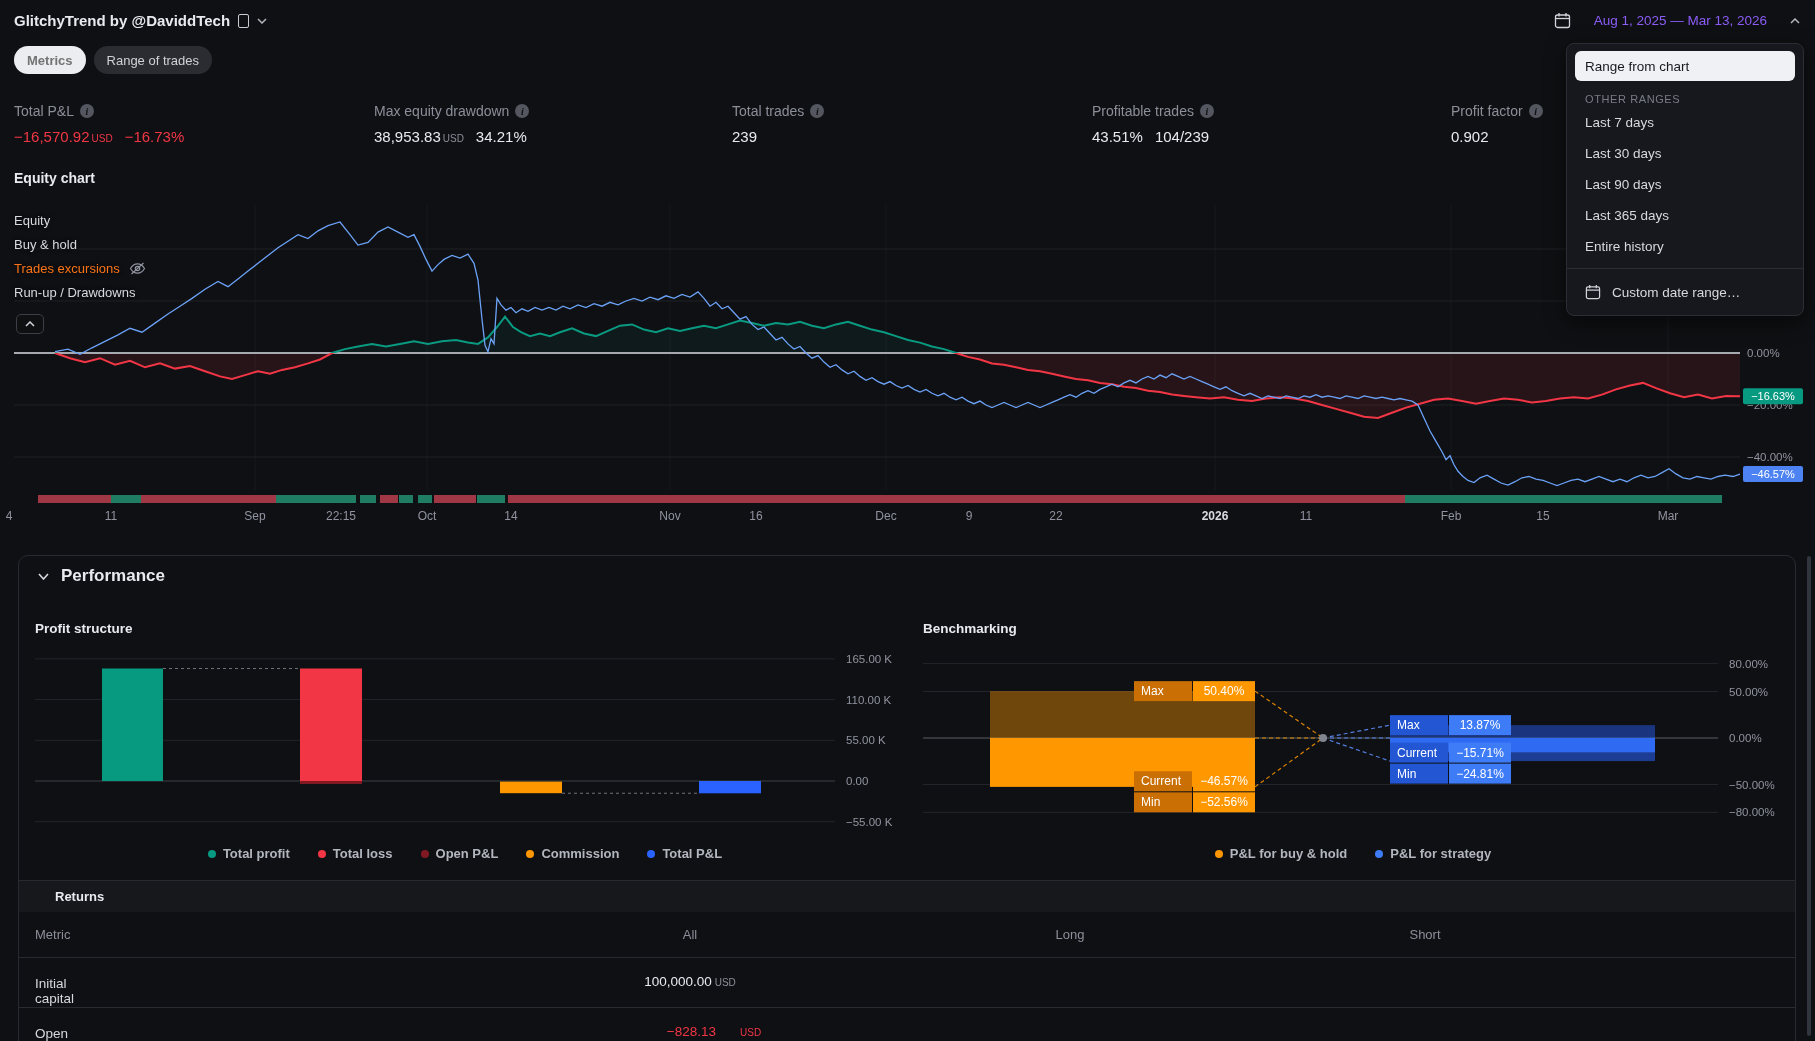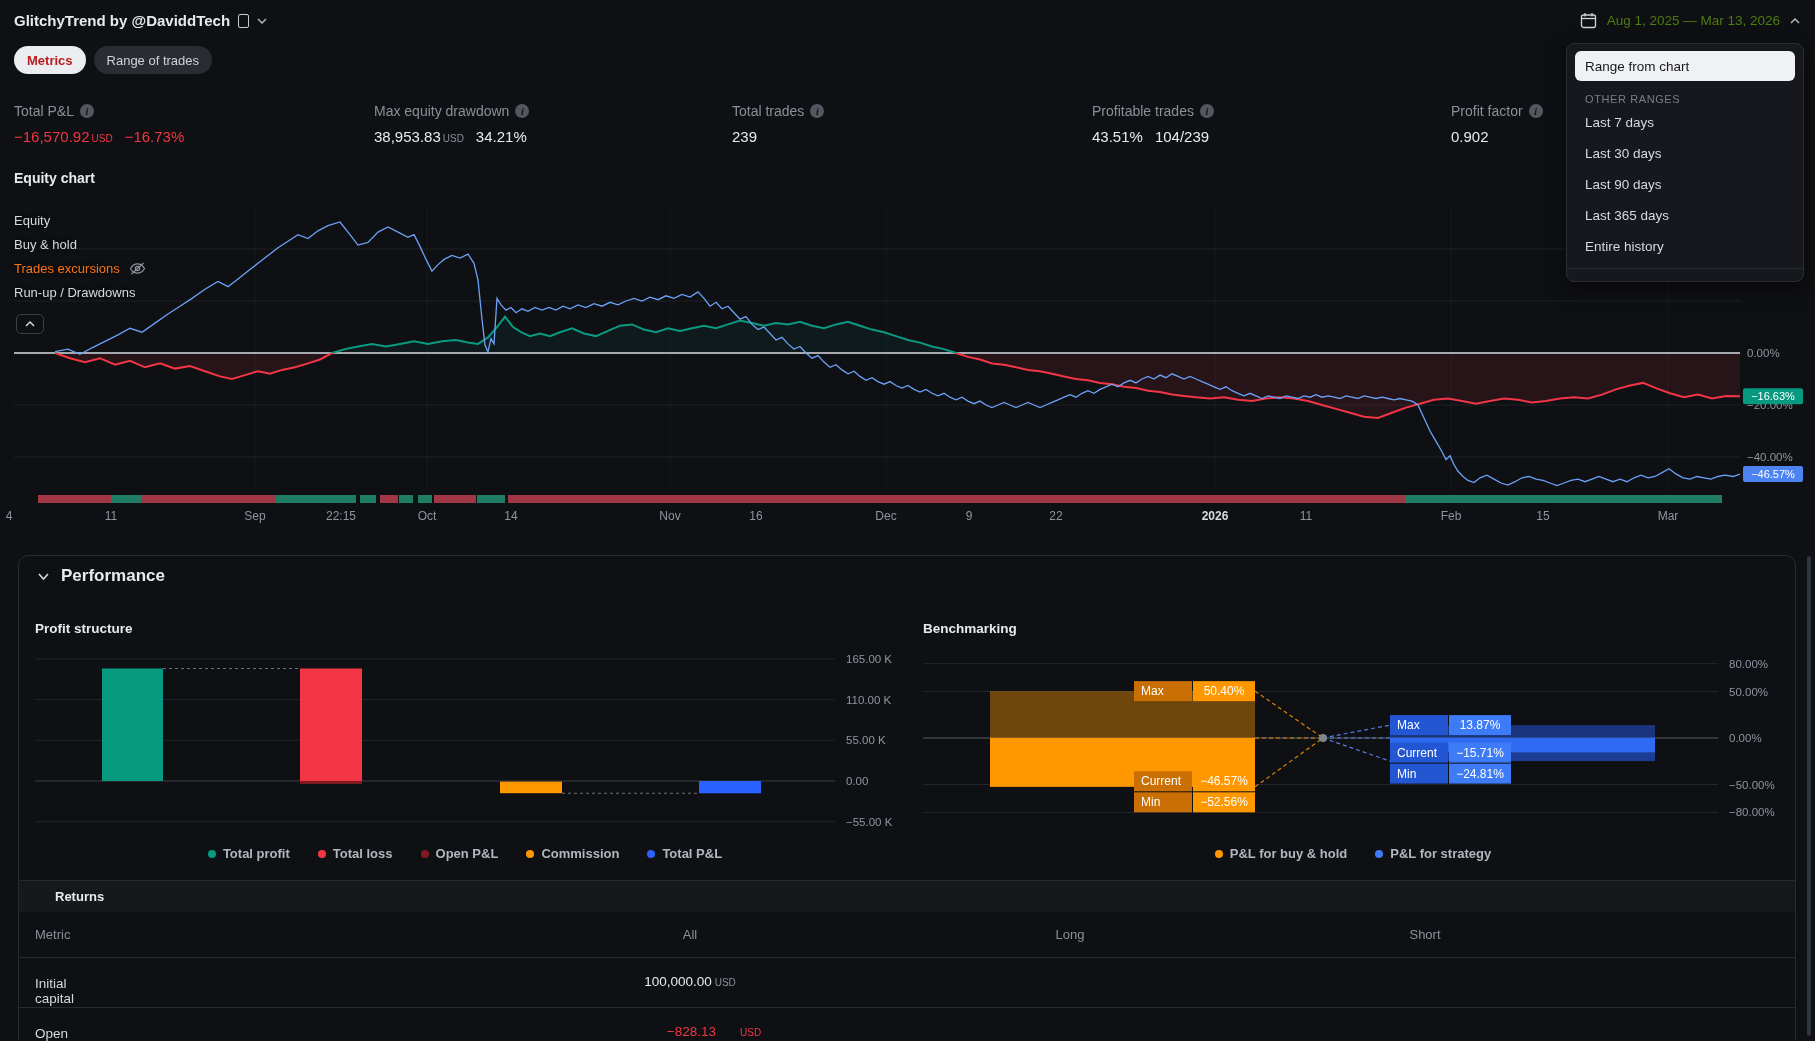--- a/index.html
+++ b/index.html
@@ -13,21 +13,21 @@
   .neg { color:#f23645; }
 
   
   #page-title { left:14px; top:12px; font-size:15px; font-weight:bold; color:#e8eaf0; display:flex; align-items:center; gap:8px; }
   .tofu { display:inline-block; width:11px; height:14px; border:1.4px solid #c9ccd3; border-radius:2px; }
   .chev { display:inline-block; }
 
   
   #tabs { left:14px; top:46px; display:flex; gap:8px; }
   .tab { height:28px; border-radius:14px; padding:0 13px; font-size:13px; display:flex; align-items:center; cursor:pointer; }
-  .tab.active { background:#ebedf0; color:#b91c1c; font-weight:bold; }
+  .tab.active { background:#ebedf0; color:#737373; font-weight:bold; }
   .tab:not(.active) { background:#2a2c31; color:#cfd2d9; }
 
   
   .metric { position:absolute; top:103px; width:350px; }
   .metric .lab { font-size:14px; color:#8b8f99; display:flex; align-items:center; gap:6px; }
   .metric .val { margin-top:9px; font-size:15px; color:#e8eaf0; display:flex; align-items:baseline; }
   .metric .unit { font-size:10px; margin-left:2px; color:#8b8f99; }
   .metric .extra { margin-left:12px; }
   .metric.negative .val, .metric.negative .unit, .metric.negative .extra { color:#f23645; }
   .iicon { width:14px; height:14px; border-radius:50%; background:#54575f; color:#101114; font-size:10px; font-weight:bold; font-style:italic; display:inline-flex; align-items:center; justify-content:center; font-family:"Liberation Serif", serif; }
@@ -61,21 +61,21 @@
   .hline { position:absolute; height:1px; background:#262a31; }
   #returns-bar { left:19px; top:881px; width:1776px; height:31px; background:#17181c; display:flex; align-items:center; }
   #returns-bar span { margin-left:16px; font-size:13px; font-weight:bold;padding-left:20px; }
   .th { position:absolute; font-size:13px; color:#8b8f99; }
   .td-label { position:absolute; left:35px; font-size:13.5px; color:#d6d9df; }
   .td-val { position:absolute; transform:translateX(-50%); font-size:13.5px; color:#e8eaf0; white-space:nowrap; }
   .td-val .unit { font-size:10px; color:#8b8f99; margin-left:3px; }
   .td-val.neg, .td-val.neg .unit { color:#f23645;margin-left:24px; }
 
   
-  #range-trigger { right:15px; top:12px; display:flex; align-items:center; gap:10px; font-size:13.5px; color:#4d7c0f; cursor:pointer; z-index:9;text-align:center; }
+  #range-trigger { right:15px; top:12px; display:flex; align-items:center; gap:23px; font-size:13.5px; color:#8b5cf6; cursor:pointer; z-index:9;text-align:center; }
   #range-menu { left:1566px; top:43px; width:238px; background:#17181d; border:1px solid #2a2d35; border-radius:8px; z-index:10; box-shadow:0 6px 20px rgba(0,0,0,.55); padding-bottom:6px; }
   #range-selected { margin:7px 8px 4px 8px; height:30px; background:#f0f1f4; border-radius:6px; color:#17191e; font-size:13.5px; display:flex; align-items:center; padding-left:10px; cursor:pointer; }
   #range-section { margin:12px 0 2px 18px; font-size:11px; letter-spacing:.6px; color:#787c86; }
   .menu-item { height:31px; display:flex; align-items:center; padding-left:18px; font-size:13.5px; color:#d6d9df; cursor:pointer; }
   #menu-divider { height:1px; background:#2a2d35; margin:6px 0; }
   #custom-range { height:34px; display:flex; align-items:center; gap:11px; padding-left:18px; font-size:13.5px; color:#d6d9df; cursor:pointer; }
 
   #scroll-thumb { left:1807px; top:556px; width:4px; height:480px; background:#31353d; border-radius:2px; }
   svg { display:block; }
 </style>
@@ -393,13 +393,24 @@
   <div id="range-selected">Range from chart</div>
   <div id="range-section">OTHER RANGES</div>
   <div id="menu-items">
       <div class="menu-item">Last 7 days</div>
       <div class="menu-item">Last 30 days</div>
       <div class="menu-item">Last 90 days</div>
       <div class="menu-item">Last 365 days</div>
       <div class="menu-item">Entire history</div>
     </div>
   <div id="menu-divider"></div>
+  <div id="custom-range">
+    <span>
+      <svg width="16" height="16" viewBox="0 0 17 17" fill="none" stroke="#d1d4dc" stroke-width="1.3">
+        <rect x="1.5" y="3" width="14" height="12.5" rx="2"></rect>
+          <line x1="5" y1="1" x2="5" y2="4.5"></line>
+          <line x1="12" y1="1" x2="12" y2="4.5"></line>
+          <line x1="1.5" y1="6.5" x2="15.5" y2="6.5"></line>
+      </svg>
+    </span>
+    <span>Custom date range…</span>
+  </div>
 </div>
 
 </body></html>

